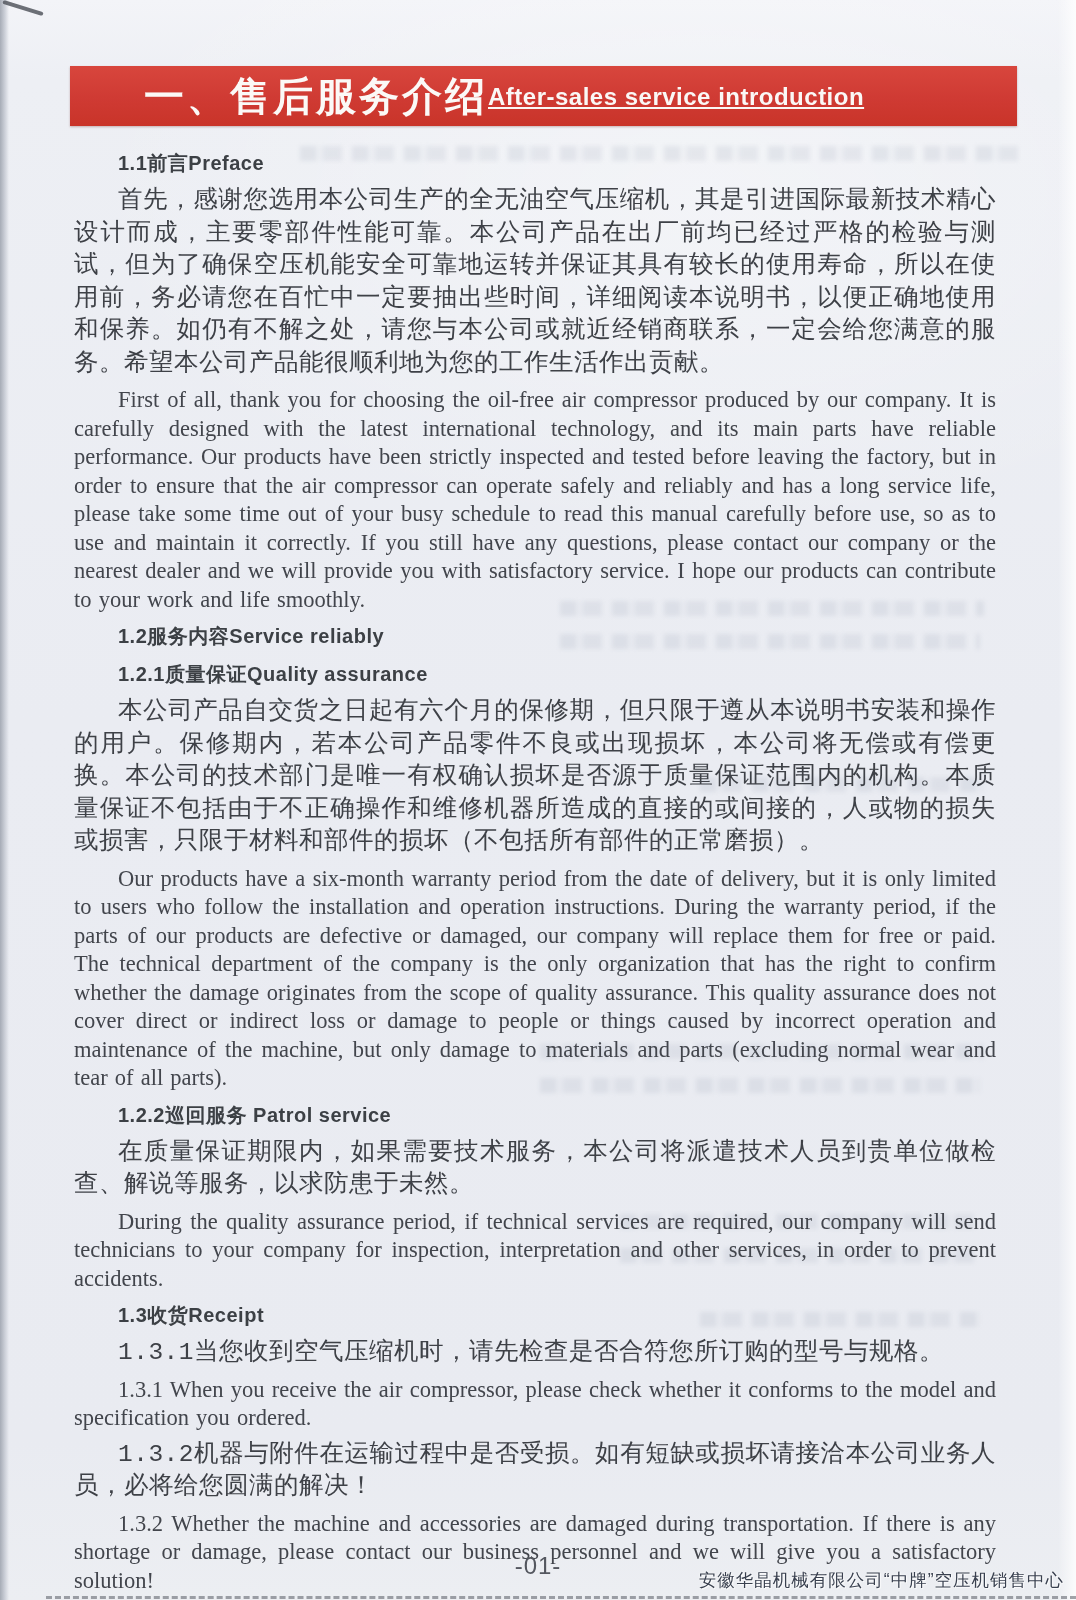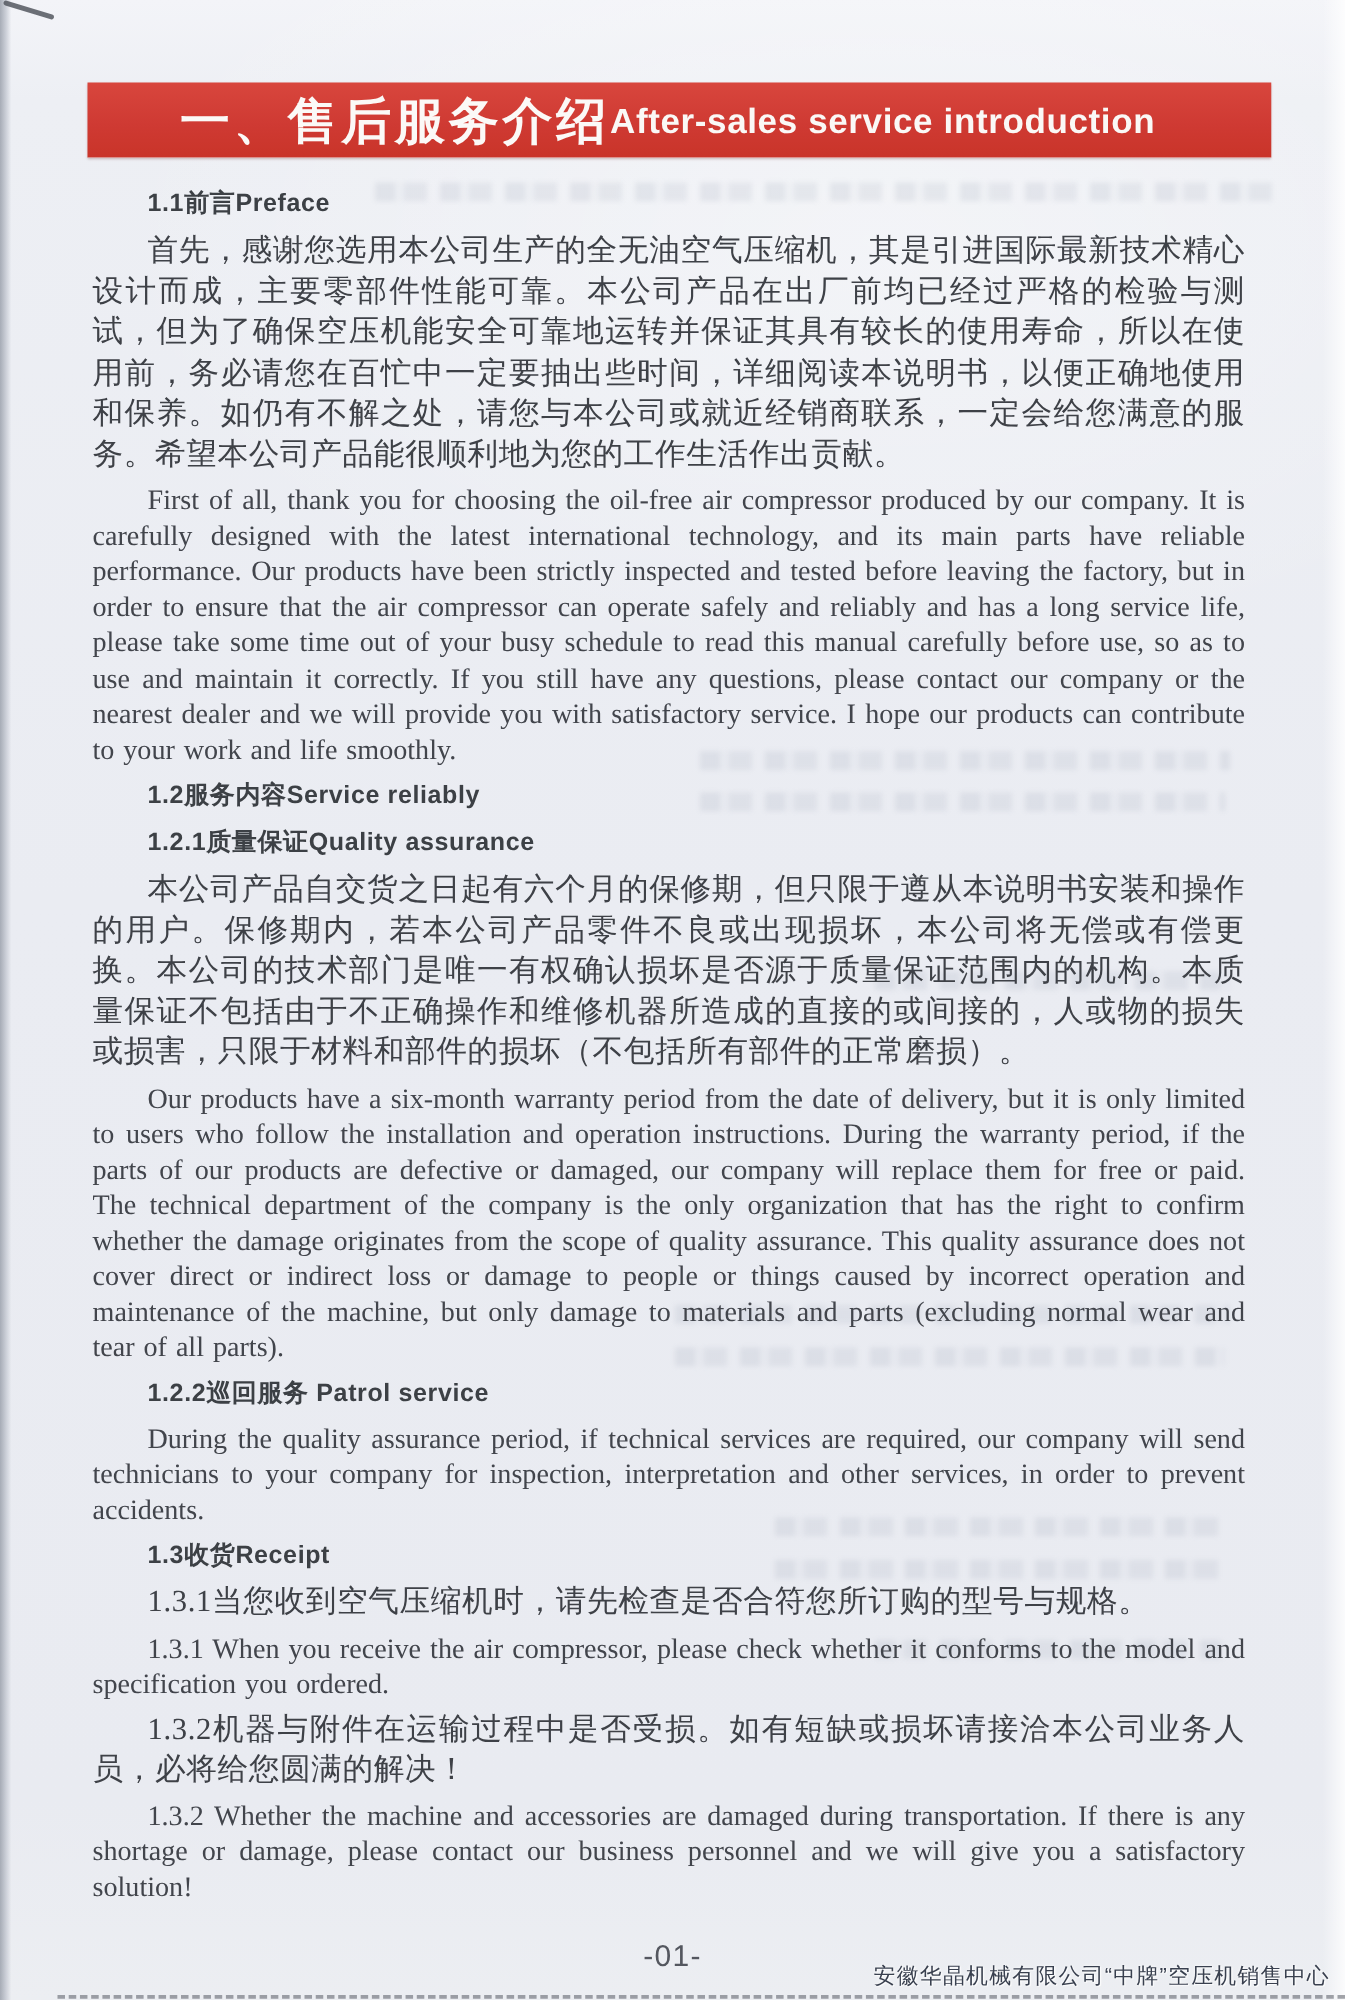--- a/index.html
+++ b/index.html
@@ -39,29 +39,29 @@
 
   .banner {
     width:947px; margin-left:-4px; height:60px; box-sizing:border-box;
     background:linear-gradient(180deg,#d8463d 0%, #cf3a33 55%, #c93429 100%);
     box-shadow:0 1px 2px rgba(120,60,55,.35);
     display:flex; align-items:center; gap:0; padding-left:74px;
   }
   .banner-zh { font-family:"Liberation Sans","DejaVu Sans",sans-serif;
     font-size:40px; font-weight:bold; color:#fbf9f7; letter-spacing:3px; white-space:nowrap; }
   .banner-en { font-family:"Liberation Sans","DejaVu Sans",sans-serif;
-    font-size:28px; font-weight:600; color:#faf8f6; letter-spacing:.5px; white-space:nowrap; padding-top:2px; }
+    font-size:24px; font-weight:600; color:#faf8f6; letter-spacing:.5px; white-space:nowrap; padding-top:2px;text-decoration:underline; }
 
   .h { font-family:"Liberation Sans","DejaVu Sans",sans-serif; font-weight:600;
     color:#3c4045; font-size:20px; line-height:33px; margin:0 0 5px 44px; letter-spacing:.5px; }
   .h-top { margin-top:21px; }
   .h-gap { margin-top:6px; }
 
   p { margin:0 0 6px; text-align:justify; }
-  p.zh { font-size:24.5px; line-height:32.5px; text-indent:44px; color:#3e4147; letter-spacing:.5px; }
+  p.zh { font-size:24.5px; line-height:32.5px; text-indent:44px; color:#3e4147; letter-spacing:.5px;font-family:Liberation Mono, monospace; }
   p.en { font-size:22.5px; line-height:28.5px; text-indent:44px; color:#42454c; word-spacing:1.5px; }
 
   .page-number { position:absolute; bottom:20px; left:0; width:100%; text-align:center; z-index:2;
     font-family:"Liberation Sans","DejaVu Sans",sans-serif; font-size:24px; color:#54575f; letter-spacing:1px;margin-top:17px; }
   .watermark { position:absolute; right:12px; bottom:8px; z-index:4;
     font-family:"Liberation Sans","DejaVu Sans",sans-serif; font-weight:normal;
     font-size:17.5px; color:#39404f; letter-spacing:1px;
     text-shadow:0 0 1px #fff, 0 0 3px rgba(255,255,255,.95), 1px 1px 0 rgba(255,255,255,.7); }
 </style>
 </head>
@@ -93,20 +93,21 @@
     <h2 class="h h-top">1.1前言Preface</h2>
     <p class="zh">首先，感谢您选用本公司生产的全无油空气压缩机，其是引进国际最新技术精心设计而成，主要零部件性能可靠。本公司产品在出厂前均已经过严格的检验与测试，但为了确保空压机能安全可靠地运转并保证其具有较长的使用寿命，所以在使用前，务必请您在百忙中一定要抽出些时间，详细阅读本说明书，以便正确地使用和保养。如仍有不解之处，请您与本公司或就近经销商联系，一定会给您满意的服务。希望本公司产品能很顺利地为您的工作生活作出贡献。</p>
     <p class="en">First of all, thank you for choosing the oil-free air compressor produced by our company. It is carefully designed with the latest international technology, and its main parts have reliable performance. Our products have been strictly inspected and tested before leaving the factory, but in order to ensure that the air compressor can operate safely and reliably and has a long service life, please take some time out of your busy schedule to read this manual carefully before use, so as to use and maintain it correctly. If you still have any questions, please contact our company or the nearest dealer and we will provide you with satisfactory service. I hope our products can contribute to your work and life smoothly.</p>
 
     <h2 class="h h-gap">1.2服务内容Service reliably</h2>
     <h2 class="h">1.2.1质量保证Quality assurance</h2>
     <p class="zh">本公司产品自交货之日起有六个月的保修期，但只限于遵从本说明书安装和操作的用户。保修期内，若本公司产品零件不良或出现损坏，本公司将无偿或有偿更换。本公司的技术部门是唯一有权确认损坏是否源于质量保证范围内的机构。本质量保证不包括由于不正确操作和维修机器所造成的直接的或间接的，人或物的损失或损害，只限于材料和部件的损坏（不包括所有部件的正常磨损）。</p>
     <p class="en">Our products have a six-month warranty period from the date of delivery, but it is only limited to users who follow the installation and operation instructions. During the warranty period, if the parts of our products are defective or damaged, our company will replace them for free or paid. The technical department of the company is the only organization that has the right to confirm whether the damage originates from the scope of quality assurance. This quality assurance does not cover direct or indirect loss or damage to people or things caused by incorrect operation and maintenance of the machine, but only damage to materials and parts (excluding normal wear and tear of all parts).</p>
 
     <h2 class="h h-gap">1.2.2巡回服务 Patrol service</h2>
+    <p class="zh">在质量保证期限内，如果需要技术服务，本公司将派遣技术人员到贵单位做检查、解说等服务，以求防患于未然。</p>
     <p class="en">During the quality assurance period, if technical services are required, our company will send technicians to your company for inspection, interpretation and other services, in order to prevent accidents.</p>
 
     <h2 class="h h-gap">1.3收货Receipt</h2>
     <p class="zh">1.3.1当您收到空气压缩机时，请先检查是否合符您所订购的型号与规格。</p>
     <p class="en">1.3.1 When you receive the air compressor, please check whether it conforms to the model and specification you ordered.</p>
     <p class="zh">1.3.2机器与附件在运输过程中是否受损。如有短缺或损坏请接洽本公司业务人员，必将给您圆满的解决！</p>
     <p class="en">1.3.2 Whether the machine and accessories are damaged during transportation. If there is any shortage or damage, please contact our business personnel and we will give you a satisfactory solution!</p>
 
   </div>
 

